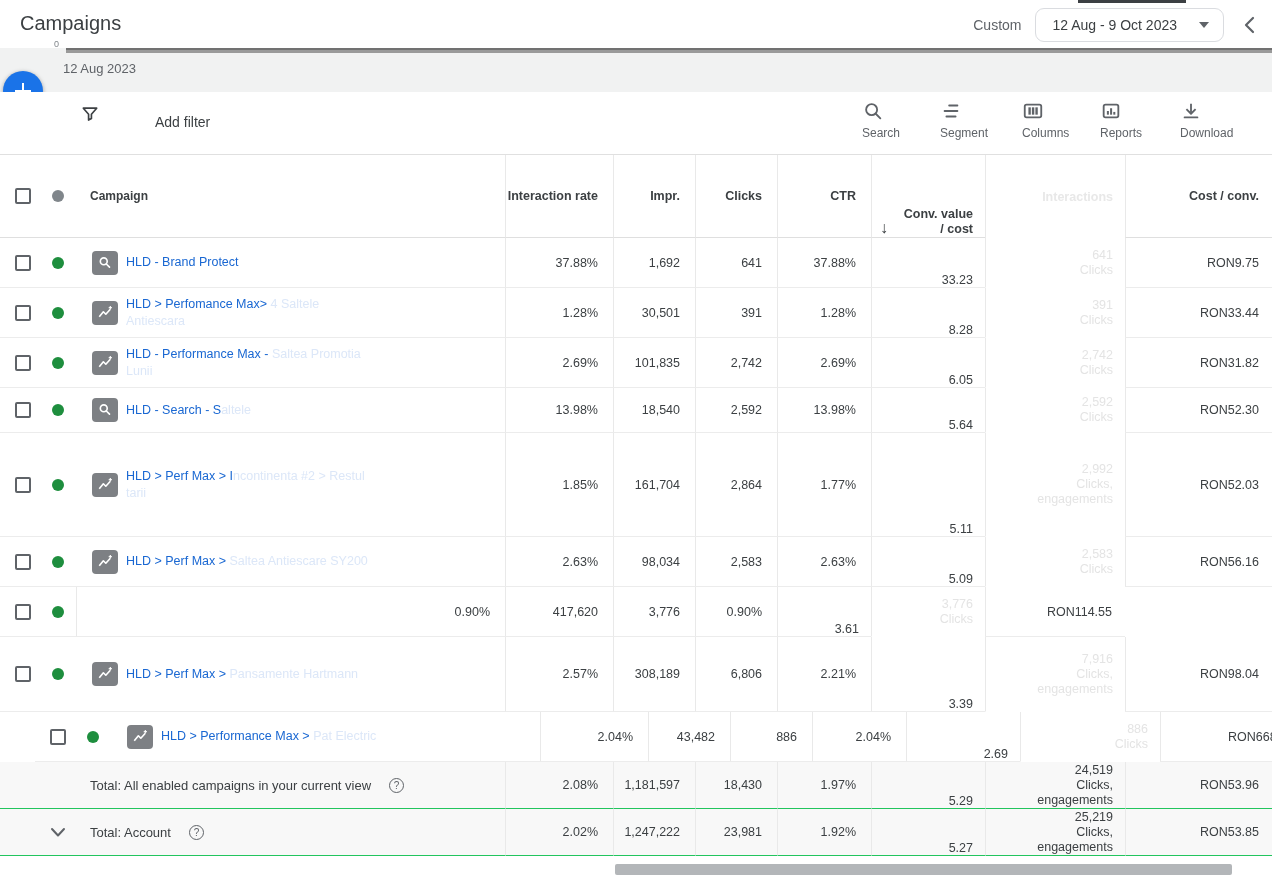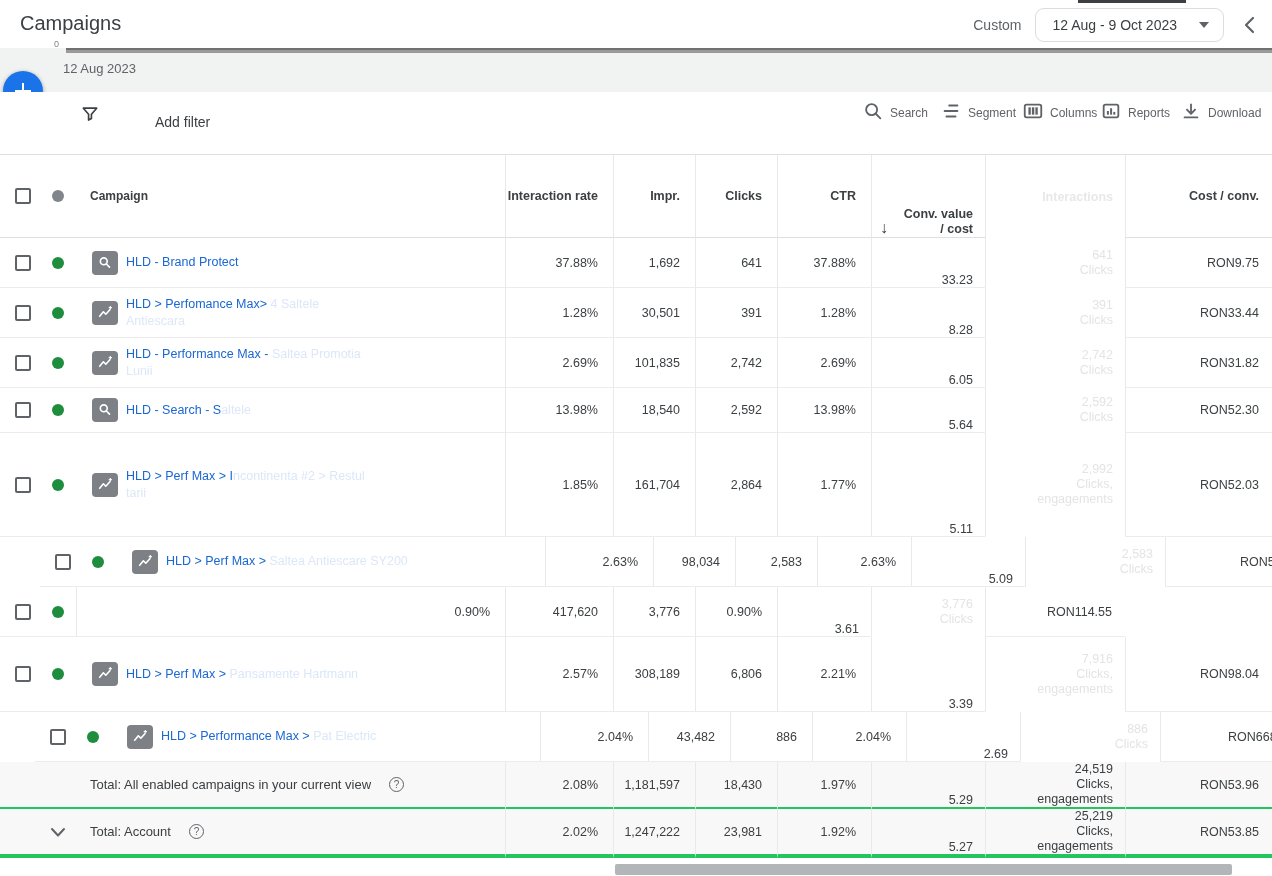--- a/index.html
+++ b/index.html
@@ -26,21 +26,21 @@
   
   .fab { position: absolute; left: 3px; top: 71px; width: 40px; height: 40px; border-radius: 50%; background: #1a73e8; box-shadow: 0 1px 4px rgba(0,0,0,.35); cursor: pointer; }
   .fab::before, .fab::after { content: ""; position: absolute; background: #fff; left: 50%; top: 50%; }
   .fab::before { width: 16px; height: 2px; transform: translate(-50%,-50%); }
   .fab::after { width: 2px; height: 16px; transform: translate(-50%,-50%); }
 
   
   .filter-bar { position: absolute; top: 92px; left: 0; width: 100%; height: 63px; background: #fff; border-bottom: 1px solid #e0e0e0; }
   .funnel { position: absolute; left: 80px; top: 12px; }
   .add-filter { position: absolute; left: 155px; top: 22px; font-size: 14px; color: #3c4043; cursor: pointer; }
-  .tool { position: absolute; top: 8px; width: 76px; display: flex; align-items: center; gap: 6px; cursor: pointer; }
+  .tool { position: absolute; top: 8px; width: 76px; display: flex; flex-direction: column; cursor: pointer; }
   .tool .tlabel { font-size: 12px; color: #5f6368; white-space: nowrap; }
 
   
   .tablewrap { position: absolute; top: 155px; left: 0; width: 1272px; }
   .grid { display: grid; grid-template-columns: 40px 36px 429px 108px 82px 82px 94px 114px 140px 147px; }
   .cell { display: flex; align-items: center; position: relative; min-width: 0; }
   .num { justify-content: flex-end; padding-right: 15px; font-size: 12.5px; color: #3c4043; }
   .c-conv { padding-right: 12px; align-items: flex-end; }
   .c-inter { padding-right: 12px; }
   .c-cost { padding-right: 13px; }
@@ -51,21 +51,21 @@
   .thead .c-inter { border-bottom: none; }
   .thead .c-name { padding-left: 14px; }
   .conv-head { justify-content: space-between; padding-left: 8px; }
   .conv-lines { text-align: right; line-height: 15px; }
   .sort-arrow { font-size: 16px; font-weight: normal; color: #3c4043; }
   .sort-arrow::after { content: "\2193"; }
   .ghost-h { color: #e8e8e8; font-weight: bold; }
 
   .trow .cell { border-bottom: 1px solid #ececec; background: #fff; }
   .trow.data .c-inter { border-bottom: 1px solid transparent; }
-  .trow.total .cell { background: #f8f8f8; border-bottom: 4px solid #22c55e; }
+  .trow.total .cell { background: #f8f8f8; border-bottom: 1px solid #22c55e; }
 
   .checkbox { width: 16px; height: 16px; border: 2px solid #5f6368; border-radius: 2px; background: #fff; margin-left: 15px; flex: none; cursor: pointer; }
   .c-dot { justify-content: center; }
   .dot { width: 12px; height: 12px; border-radius: 50%; flex: none; }
   .dot.green { background: #1e8e3e; cursor: pointer; }
   .dot.gray { background: #80868b; }
 
   .c-name { padding-left: 16px; gap: 8px; }
   .badge { width: 26px; height: 24px; border-radius: 4px; background: #7d8084; display: inline-flex; align-items: center; justify-content: center; flex: none; }
   .name-lines { font-size: 12.5px; line-height: 17px; }
@@ -412,21 +412,21 @@
             <div class="ilines">
               <div class="iline">2,992</div>
               <div class="iline">Clicks,</div>
               <div class="iline">engagements</div>
             </div>
           </div>
           <div class="cell num c-cost">
             <span>RON52.03</span>
           </div>
         </div>
-        <div class="trow data grid" style="height: 50px; padding-left: 40px;">
+        <div class="trow data grid" style="height: 50px;">
           <div class="cell c-check">
             <span class="checkbox"></span>
           </div>
           <div class="cell c-dot">
             <span class="dot green"></span>
           </div>
           <div class="cell c-name">
             <span class="badge">
               <svg width="18" height="18" viewBox="0 0 22 22">
                 <polyline points="4,15.5 9,9.5 12,12.5 17.5,6.5" fill="none" stroke="#fff" stroke-width="2" stroke-linejoin="round"></polyline>

